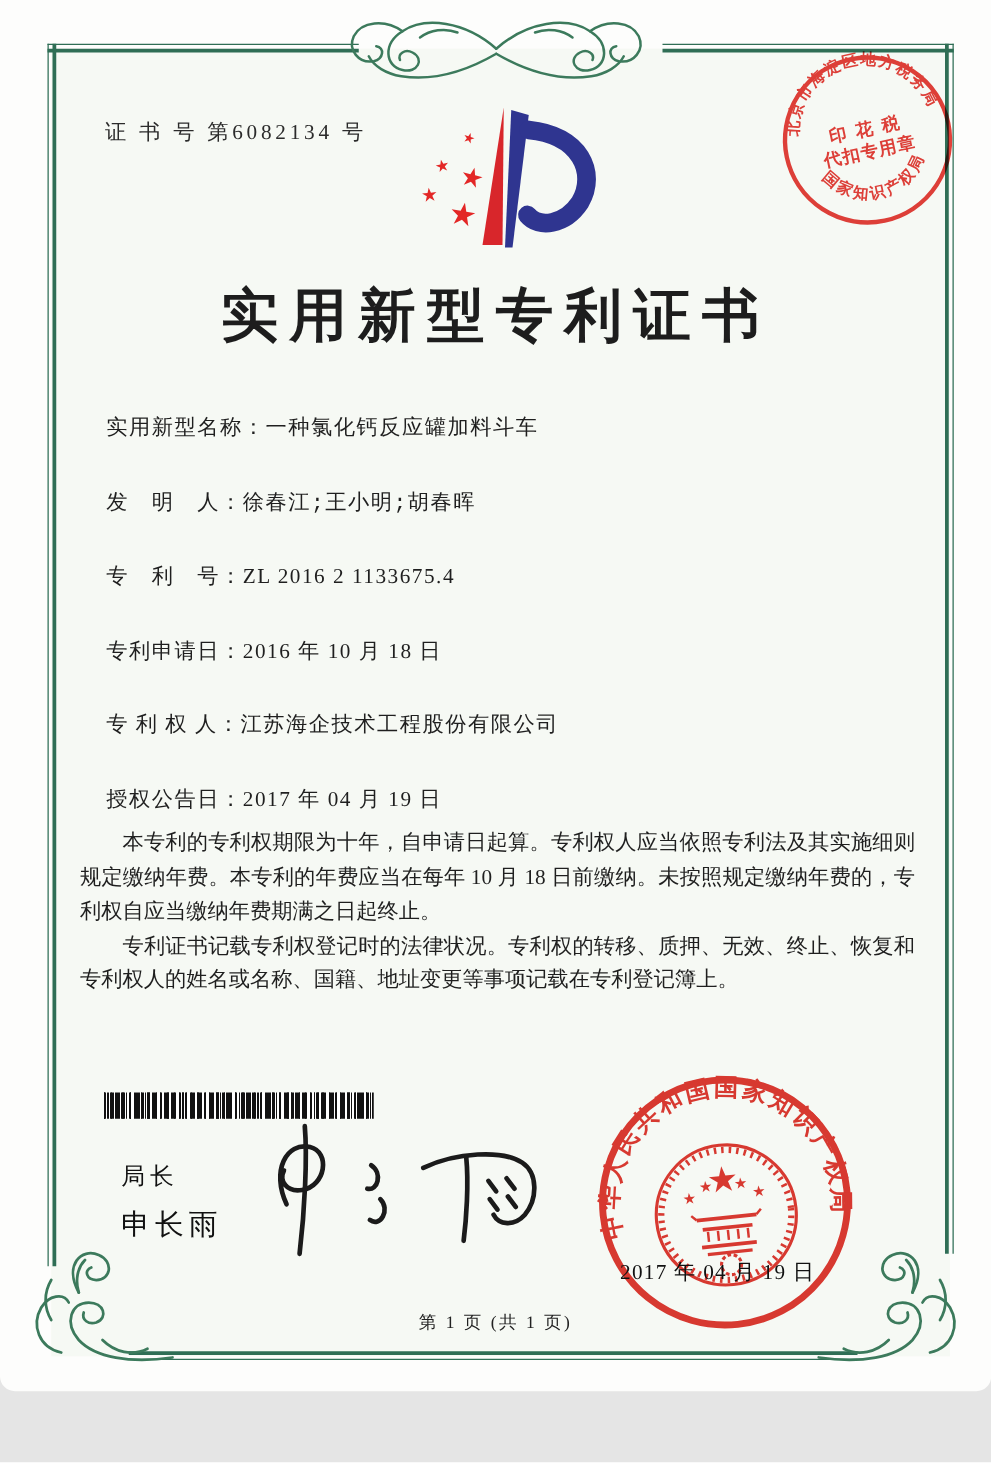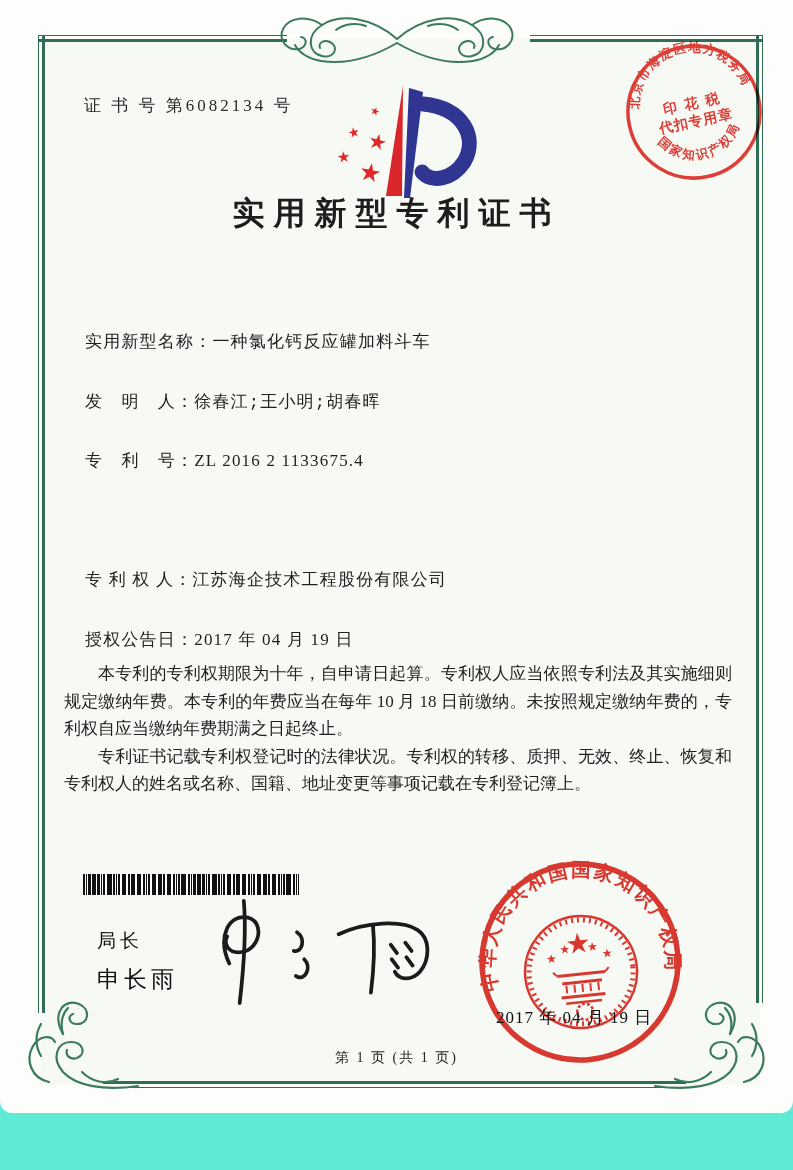--- a/index.html
+++ b/index.html
@@ -1,36 +1,36 @@
 <!DOCTYPE html>
 <html><head>
 <meta charset="utf-8">
 <style>
   html,body{margin:0;padding:0;background:#fff;}
   #stage{position:relative;width:793px;height:1170px;overflow:hidden;
-         font-family:"Liberation Serif","DejaVu Serif",serif;background:#5eead4;}
+         font-family:"Liberation Serif","DejaVu Serif",serif;background:#e5e5e5;}
   
   .shadow-band{position:absolute;left:0;top:1108px;width:793px;height:62px;
 making    background:linear-gradient(180deg,#8f8f8f 0%,#4a4a4a 45%,#161616 100%);}
   .paper{position:absolute;left:0;top:0;width:793px;height:1113px;background:#fdfdfc;
          border-radius:0 0 12px 12px;}
   .inner-tint{position:absolute;left:41px;top:39px;width:719px;height:1046px;
          background:#f2f7ef;opacity:.65;}
   
   .fl{position:absolute;box-sizing:border-box;}
   .fl-h{height:7px;border-top:1.5px solid #2f6e55;border-bottom:3px solid #2f6e55;}
   .fl-hb{height:7px;border-bottom:1.5px solid #2f6e55;border-top:3px solid #2f6e55;}
   .fl-v{width:7px;border-left:1.5px solid #2f6e55;border-right:3px solid #2f6e55;}
   .fl-vr{width:7px;border-right:1.5px solid #2f6e55;border-left:3px solid #2f6e55;}
   .green{stroke:#3c7a5c;fill:none;stroke-linecap:round;}
   .cert-no{position:absolute;left:84px;top:94px;font-size:17px;letter-spacing:3px;color:#2b2b2b;}
   .logo{position:absolute;left:328px;top:80px;width:154px;height:128px;}
   .logo .star{position:absolute;color:#e32726;line-height:1;}
-  .page-title{position:absolute;left:0;top:192px;width:793px;text-align:center;
-        font-size:32px;font-weight:bold;letter-spacing:9px;color:#1d1d1d;}
+  .page-title{position:absolute;left:0;top:222px;width:793px;text-align:center;
+        font-size:46px;font-weight:bold;letter-spacing:9px;color:#1d1d1d;}
   .field{position:absolute;left:85px;font-size:17px;letter-spacing:1.2px;color:#1f1f1f;white-space:nowrap;}
   .paras{position:absolute;left:64px;top:660px;width:668px;font-size:17px;line-height:27.6px;
         color:#1f1f1f;text-align:justify;}
   .paras p{margin:0;text-indent:2em;}
   .barcode{position:absolute;left:83px;top:874px;width:216px;height:21px;background:#fff;
         background-image:
           repeating-linear-gradient(90deg,#111 0 2px,transparent 2px 5px),
           repeating-linear-gradient(90deg,#111 0 1px,transparent 1px 7px),
           repeating-linear-gradient(90deg,#111 0 1px,transparent 1px 3px);}
   .signer-title{position:absolute;left:97px;top:928px;font-size:19px;letter-spacing:4px;color:#111;text-align:right;}
@@ -129,20 +129,23 @@
   <div class="page-title">实用新型专利证书</div>
 
   <div class="field" style="top:330px;">
     <span>实用新型名称：</span><span>一种氯化钙反应罐加料斗车</span>
   </div>
   <div class="field" style="top:390px;font-family:Liberation Mono, monospace;">
     <span>发　明　人：</span><span>徐春江;王小明;胡春晖</span>
   </div>
   <div class="field" style="top:449px;text-align:right;">
     <span>专　利　号：</span><span>ZL 2016 2 1133675.4</span>
+  </div>
+  <div class="field" style="top:509px;">
+    <span>专利申请日：</span><span>2016 年 10 月 18 日</span>
   </div>
   <div class="field" style="top:568px;">
     <span>专 利 权 人：</span><span>江苏海企技术工程股份有限公司</span>
   </div>
   <div class="field" style="top:628px;">
     <span>授权公告日：</span><span>2017 年 04 月 19 日</span>
   </div>
 
   <div class="paras">
     <p>本专利的专利权期限为十年，自申请日起算。专利权人应当依照专利法及其实施细则规定缴纳年费。本专利的年费应当在每年 10 月 18 日前缴纳。未按照规定缴纳年费的，专利权自应当缴纳年费期满之日起终止。</p>

